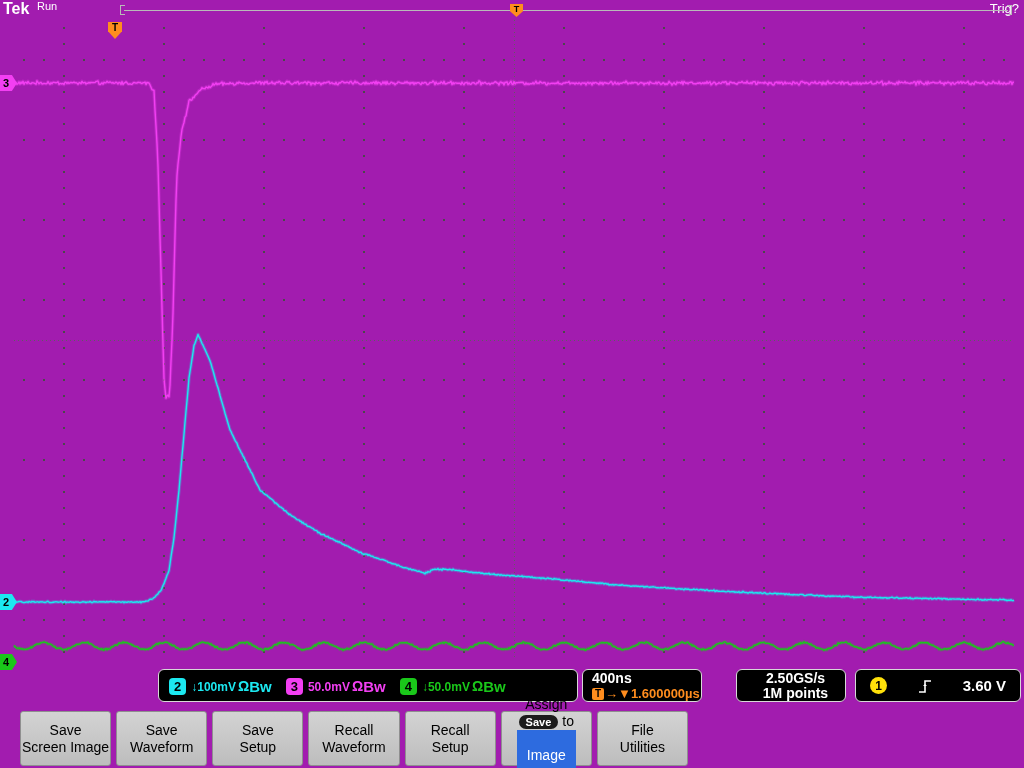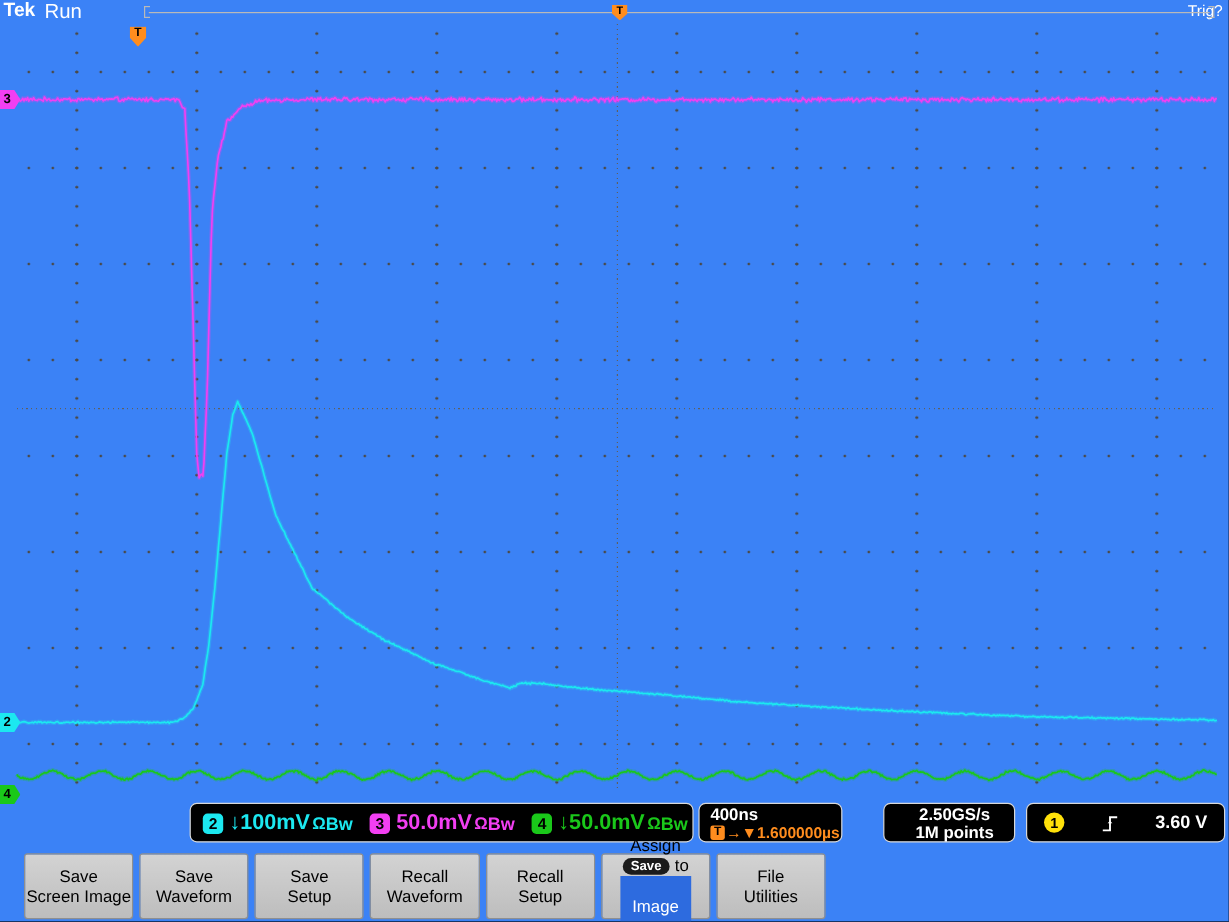--- a/index.html
+++ b/index.html
@@ -1,22 +1,22 @@
 <!DOCTYPE html>
 <html><head>
 <meta charset="utf-8">
 <style>
   html,body{margin:0;padding:0;background:#000;}
-  #screen{position:relative;width:1024px;height:768px;background:#3b82f6;overflow:hidden;
+  #screen{position:relative;width:1024px;height:768px;background:#a21caf;overflow:hidden;
           font-family:"Liberation Sans",sans-serif;-webkit-font-smoothing:antialiased;}
 
   
   .toptext{position:absolute;color:#fff;}
   #logo{left:3px;top:0px;font-size:16px;font-weight:bold;}
-  #run-status{left:37px;top:0;font-size:17px;text-align:right;}
+  #run-status{left:37px;top:0;font-size:11px;text-align:right;}
   #trig-status{right:5px;top:1px;font-size:13px;}
 
   #record-bar{position:absolute;left:120px;top:4px;width:892px;height:14px;}
   #record-line{position:absolute;left:4px;right:4px;top:6px;height:1px;background:#b9b9b9;}
   .bracket{position:absolute;top:1px;width:5px;height:10px;border:1px solid #b9b9b9;box-sizing:border-box;}
   .bracket-left{left:0;border-right:none;}
   .bracket-right{right:0;border-left:none;}
   .t-pent{clip-path:polygon(0 0,100% 0,100% 55%,50% 100%,0 55%);color:#000;font-weight:bold;
           display:flex;justify-content:center;align-items:flex-start;}
   #record-trigger{position:absolute;left:390px;top:0;width:13px;height:13px;font-size:9px;}
@@ -43,21 +43,21 @@
   #marker-ch3{top:75px;}
   #marker-ch2{top:594px;}
   #marker-ch4{top:654px;}
 
   
   .robox{position:absolute;top:669px;height:33px;border:1px solid #d8d8d8;border-radius:6px;
          box-sizing:border-box;background:#000;}
   #channels-box{left:158px;width:420px;display:flex;align-items:center;gap:14px;padding:0 10px;}
   .ch-readout{display:flex;align-items:baseline;font-weight:bold;}
   .ch-badge{border-radius:4px;padding:0 5px;font-size:13px;line-height:17px;color:#000;font-weight:bold;}
-  .ch-scale{margin-left:5px;font-size:18px;}
+  .ch-scale{margin-left:5px;font-size:12px;}
   .ch-coupling{font-size:14px;margin-left:2px;}
   .bw{font-size:15px;position:relative;top:1px;}
 
   #horizontal-box{left:582px;width:120px;padding:1px 0 0 9px;color:#fff;font-weight:bold;
                   font-size:14px;line-height:15px;}
   .delay-line{display:flex;align-items:center;font-size:13px;}
   .t-badge{display:inline-flex;justify-content:center;align-items:center;width:12px;height:12px;
            border-radius:2px;color:#000;font-size:10px;font-weight:bold;margin-right:1px;}
   #acq-box{left:736px;width:110px;padding:1px 0 0 9px;color:#fff;font-weight:bold;
            font-size:14px;line-height:15px;text-align:center;}

